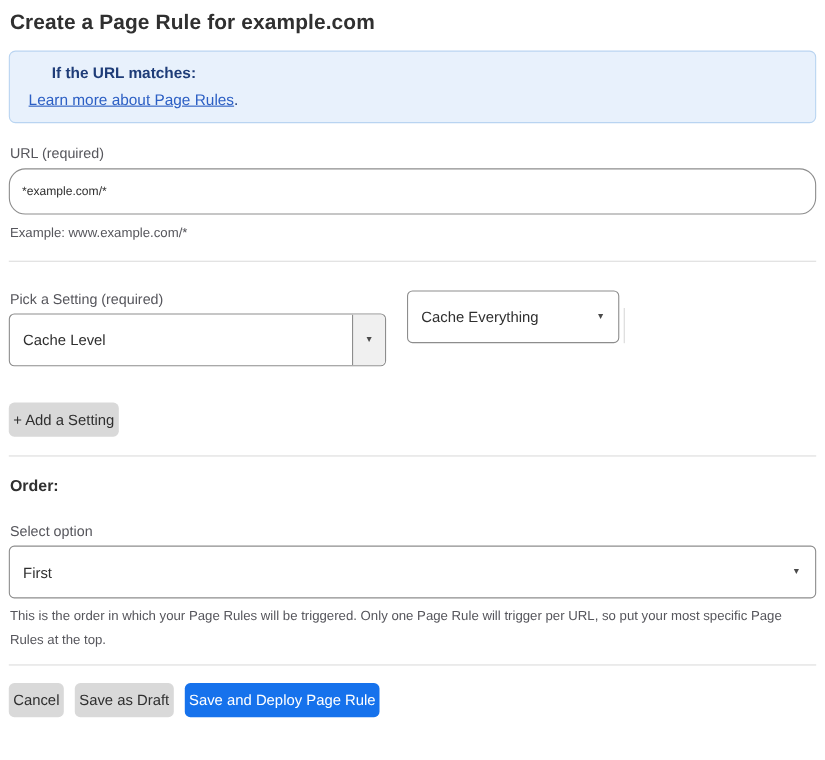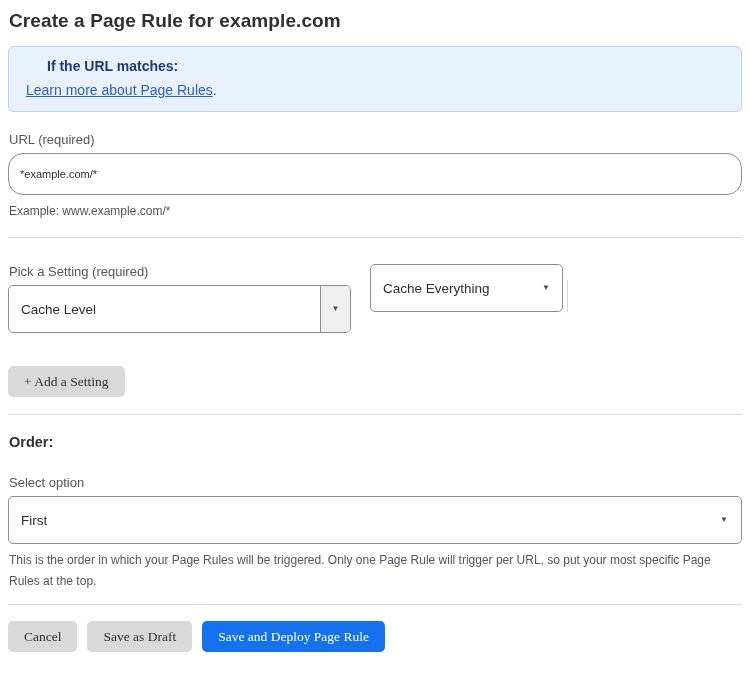--- a/index.html
+++ b/index.html
@@ -118,24 +118,24 @@
     background: #d9d9d9;
     margin-left: 4px;
     align-self: flex-end;
   }
 
   .btn {
     display: inline-flex;
     align-items: center;
     justify-content: center;
     height: 31px;
-    padding: 0 16px;
+    padding: 0 4px;
     border: none;
     border-radius: 5px;
-    font-family: Liberation Serif, serif;
+    font-family: Liberation Sans, sans-serif;
     font-size: 13.5px;
     cursor: pointer;
     white-space: nowrap;
   }
   .btn-gray { background: #d9d9d9; color: #2f2f2f; }
   .btn-blue { background: #1672ec; color: #ffffff; }
 
   .add-setting { margin-top: 33px; }
 
   .order-helper { margin-top: 6px; max-width: 722px; }

